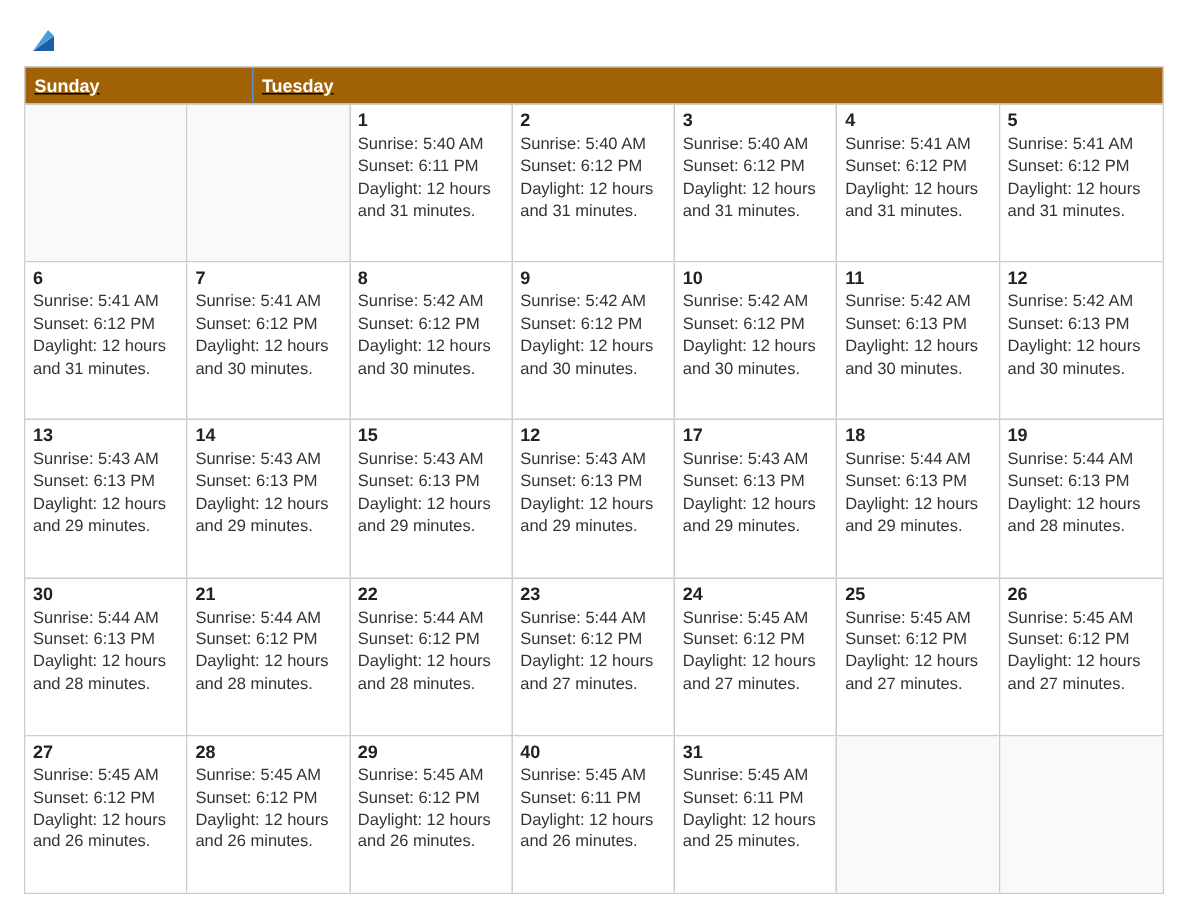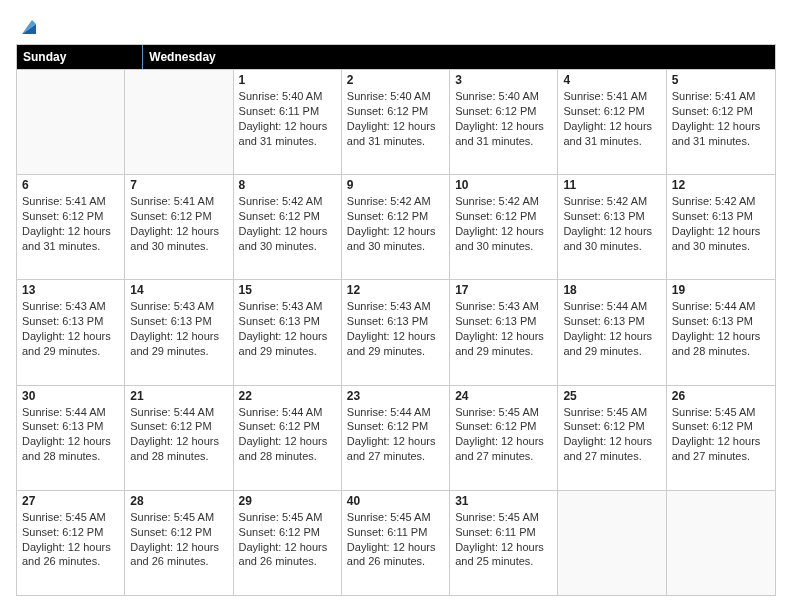--- a/index.html
+++ b/index.html
@@ -54,22 +54,22 @@
       color: #444;
     }
     .calendar {
       flex: 1;
       display: flex;
       flex-direction: column;
       border: 1px solid #ccc;
     }
     .cal-header-row {
       display: grid;
-      grid-template-columns: repeat(6, 1fr);
-      background: #000000;
+      grid-template-columns: repeat(5, 1fr);
+      background: #a16207;
       text-decoration: underline;
     }
     .cal-header-cell {
       color: #fff;
       font-size: 12px;
       font-weight: bold;
       padding: 5px 6px;
       text-align: left;
       border-right: 1px solid #5a8fd0;
     }
@@ -128,21 +128,21 @@
     </div>
     <div class="title-block">
       <div class="title-month"></div>
       <div class="title-location"></div>
     </div>
   </div>
 
   <div class="calendar">
     <div class="cal-header-row">
       <div class="cal-header-cell">Sunday</div>
-      <div class="cal-header-cell">Wednesday</div>
+      <div class="cal-header-cell">Tuesday</div>
     </div>
     <div class="cal-body" id="cal-body">
     <div class="cal-row">
           <div class="cal-cell empty"></div>
           <div class="cal-cell empty"></div>
           <div class="cal-cell">
             <span class="day-number">1</span>
             <div class="day-info" style="white-space: pre-line;">Sunrise: 5:40 AM
 Sunset: 6:11 PM
 Daylight: 12 hours and 31 minutes.</div>

